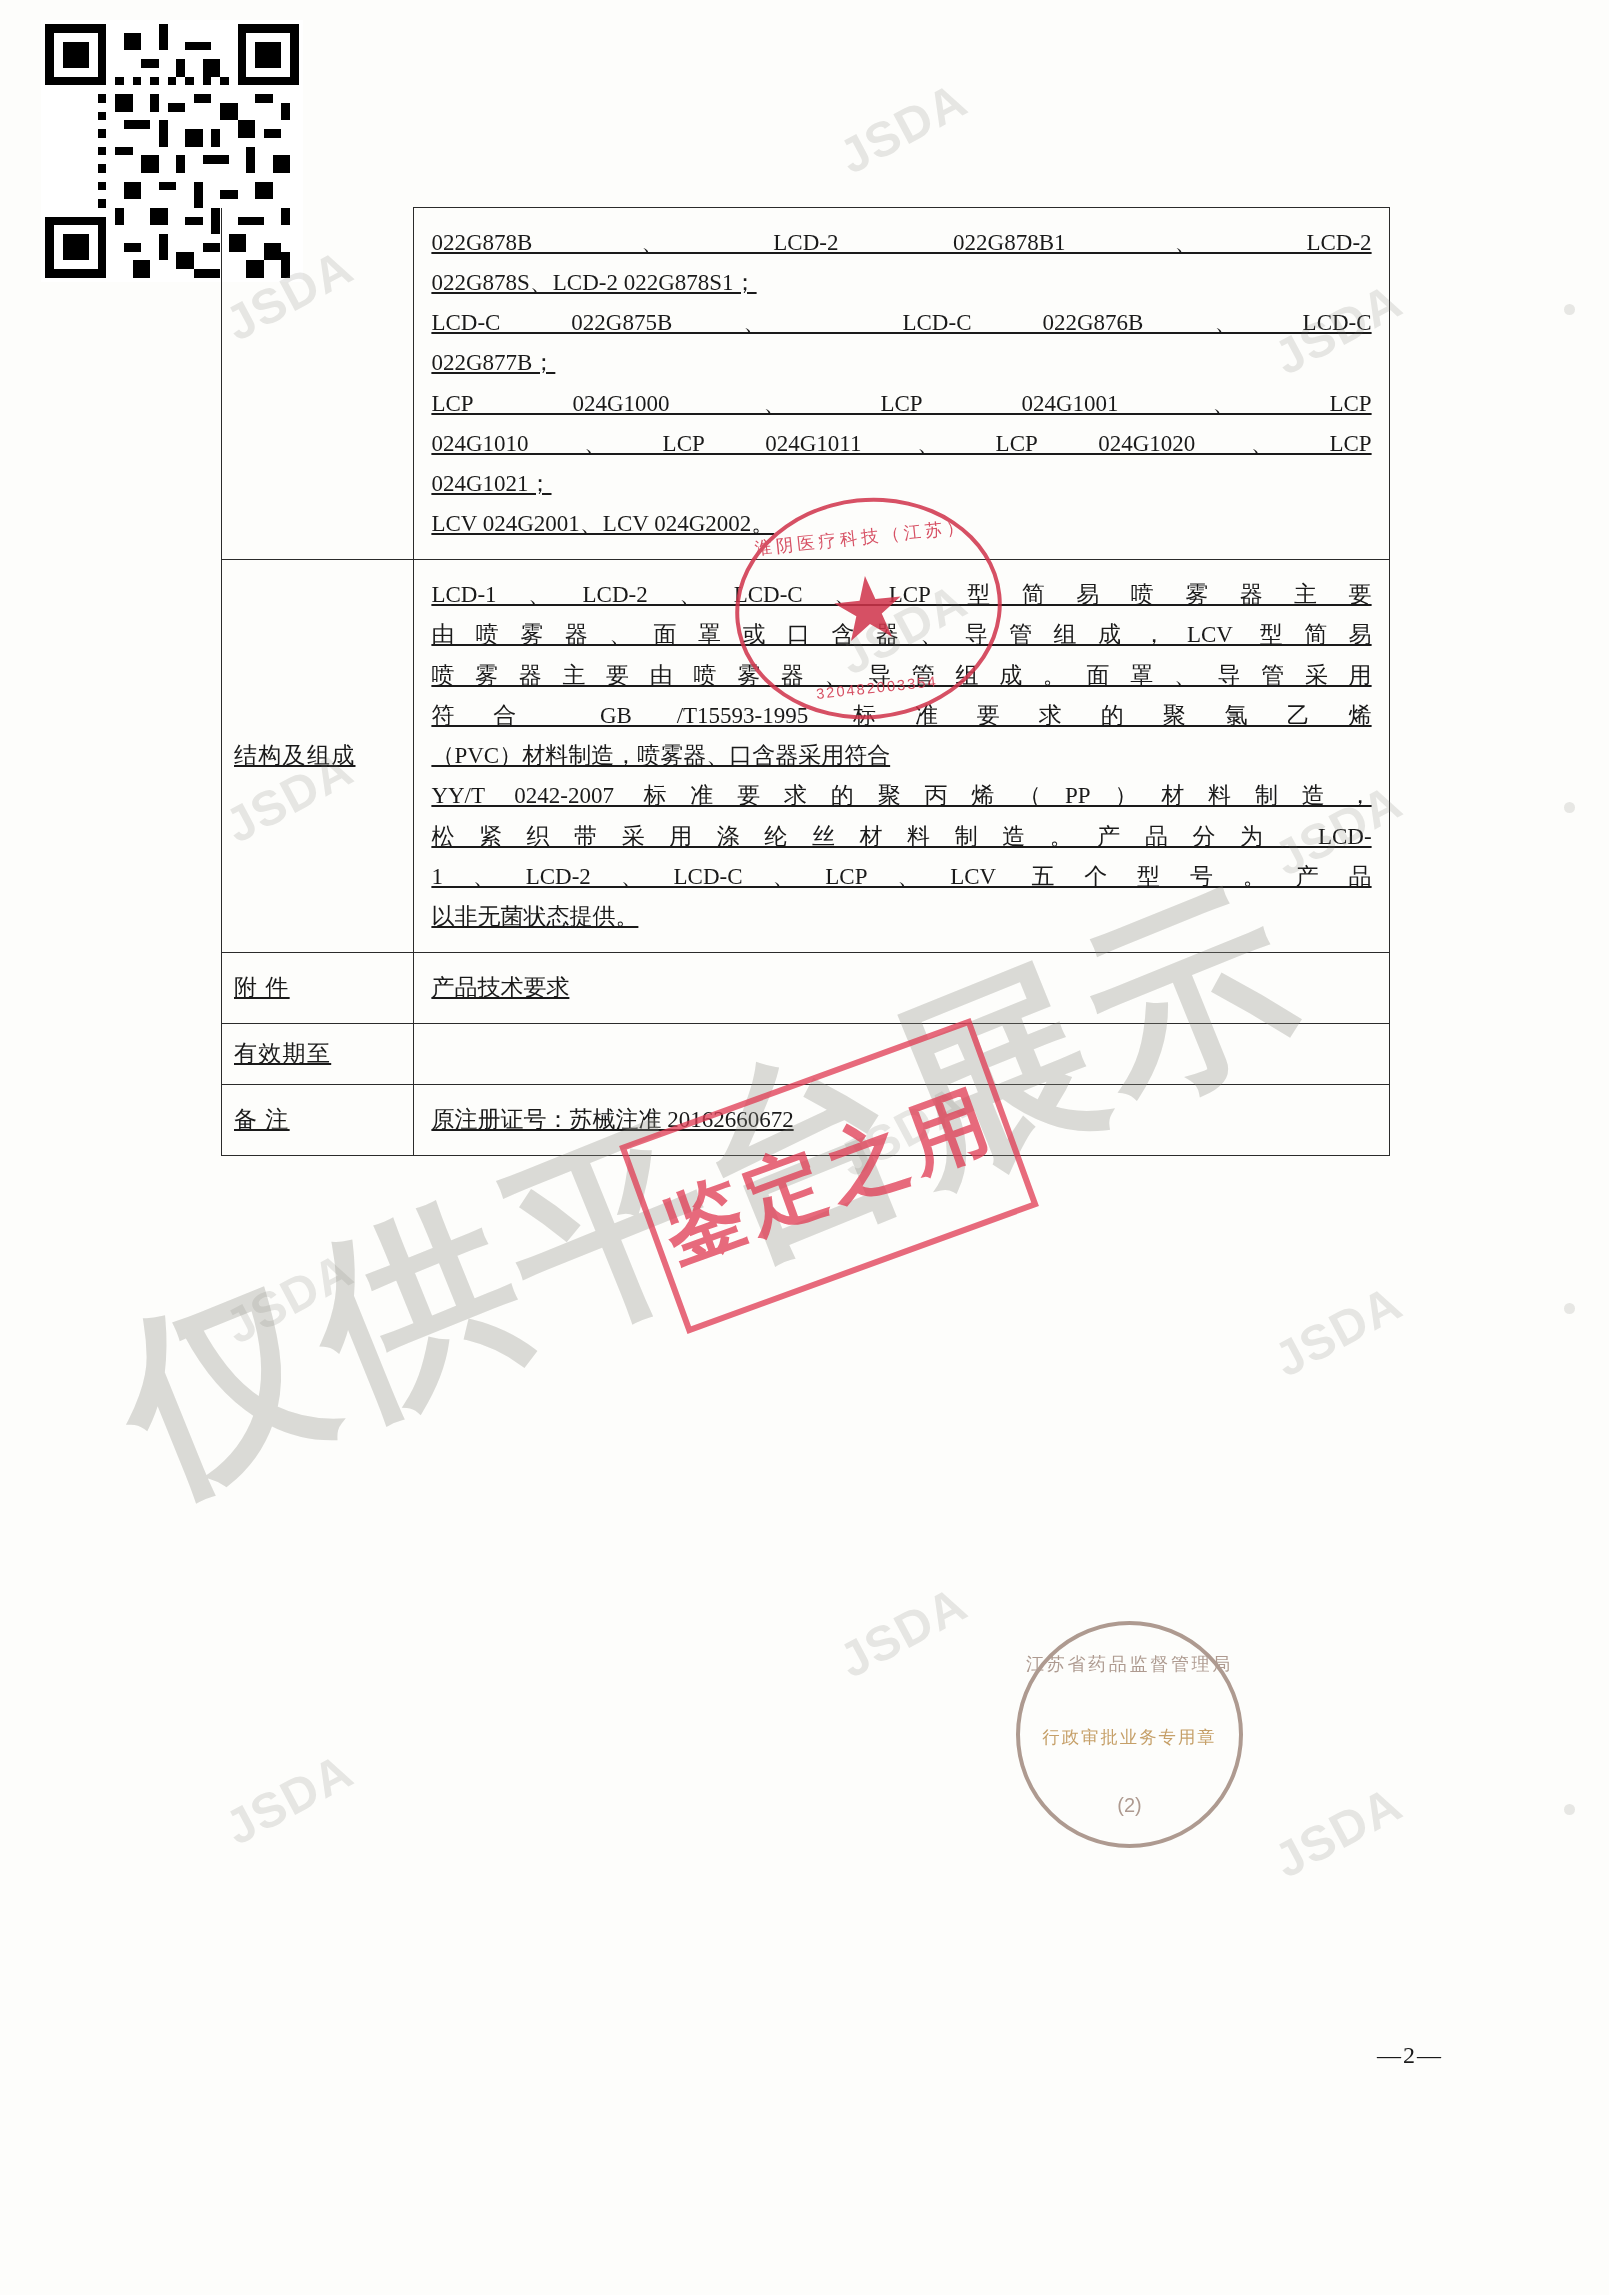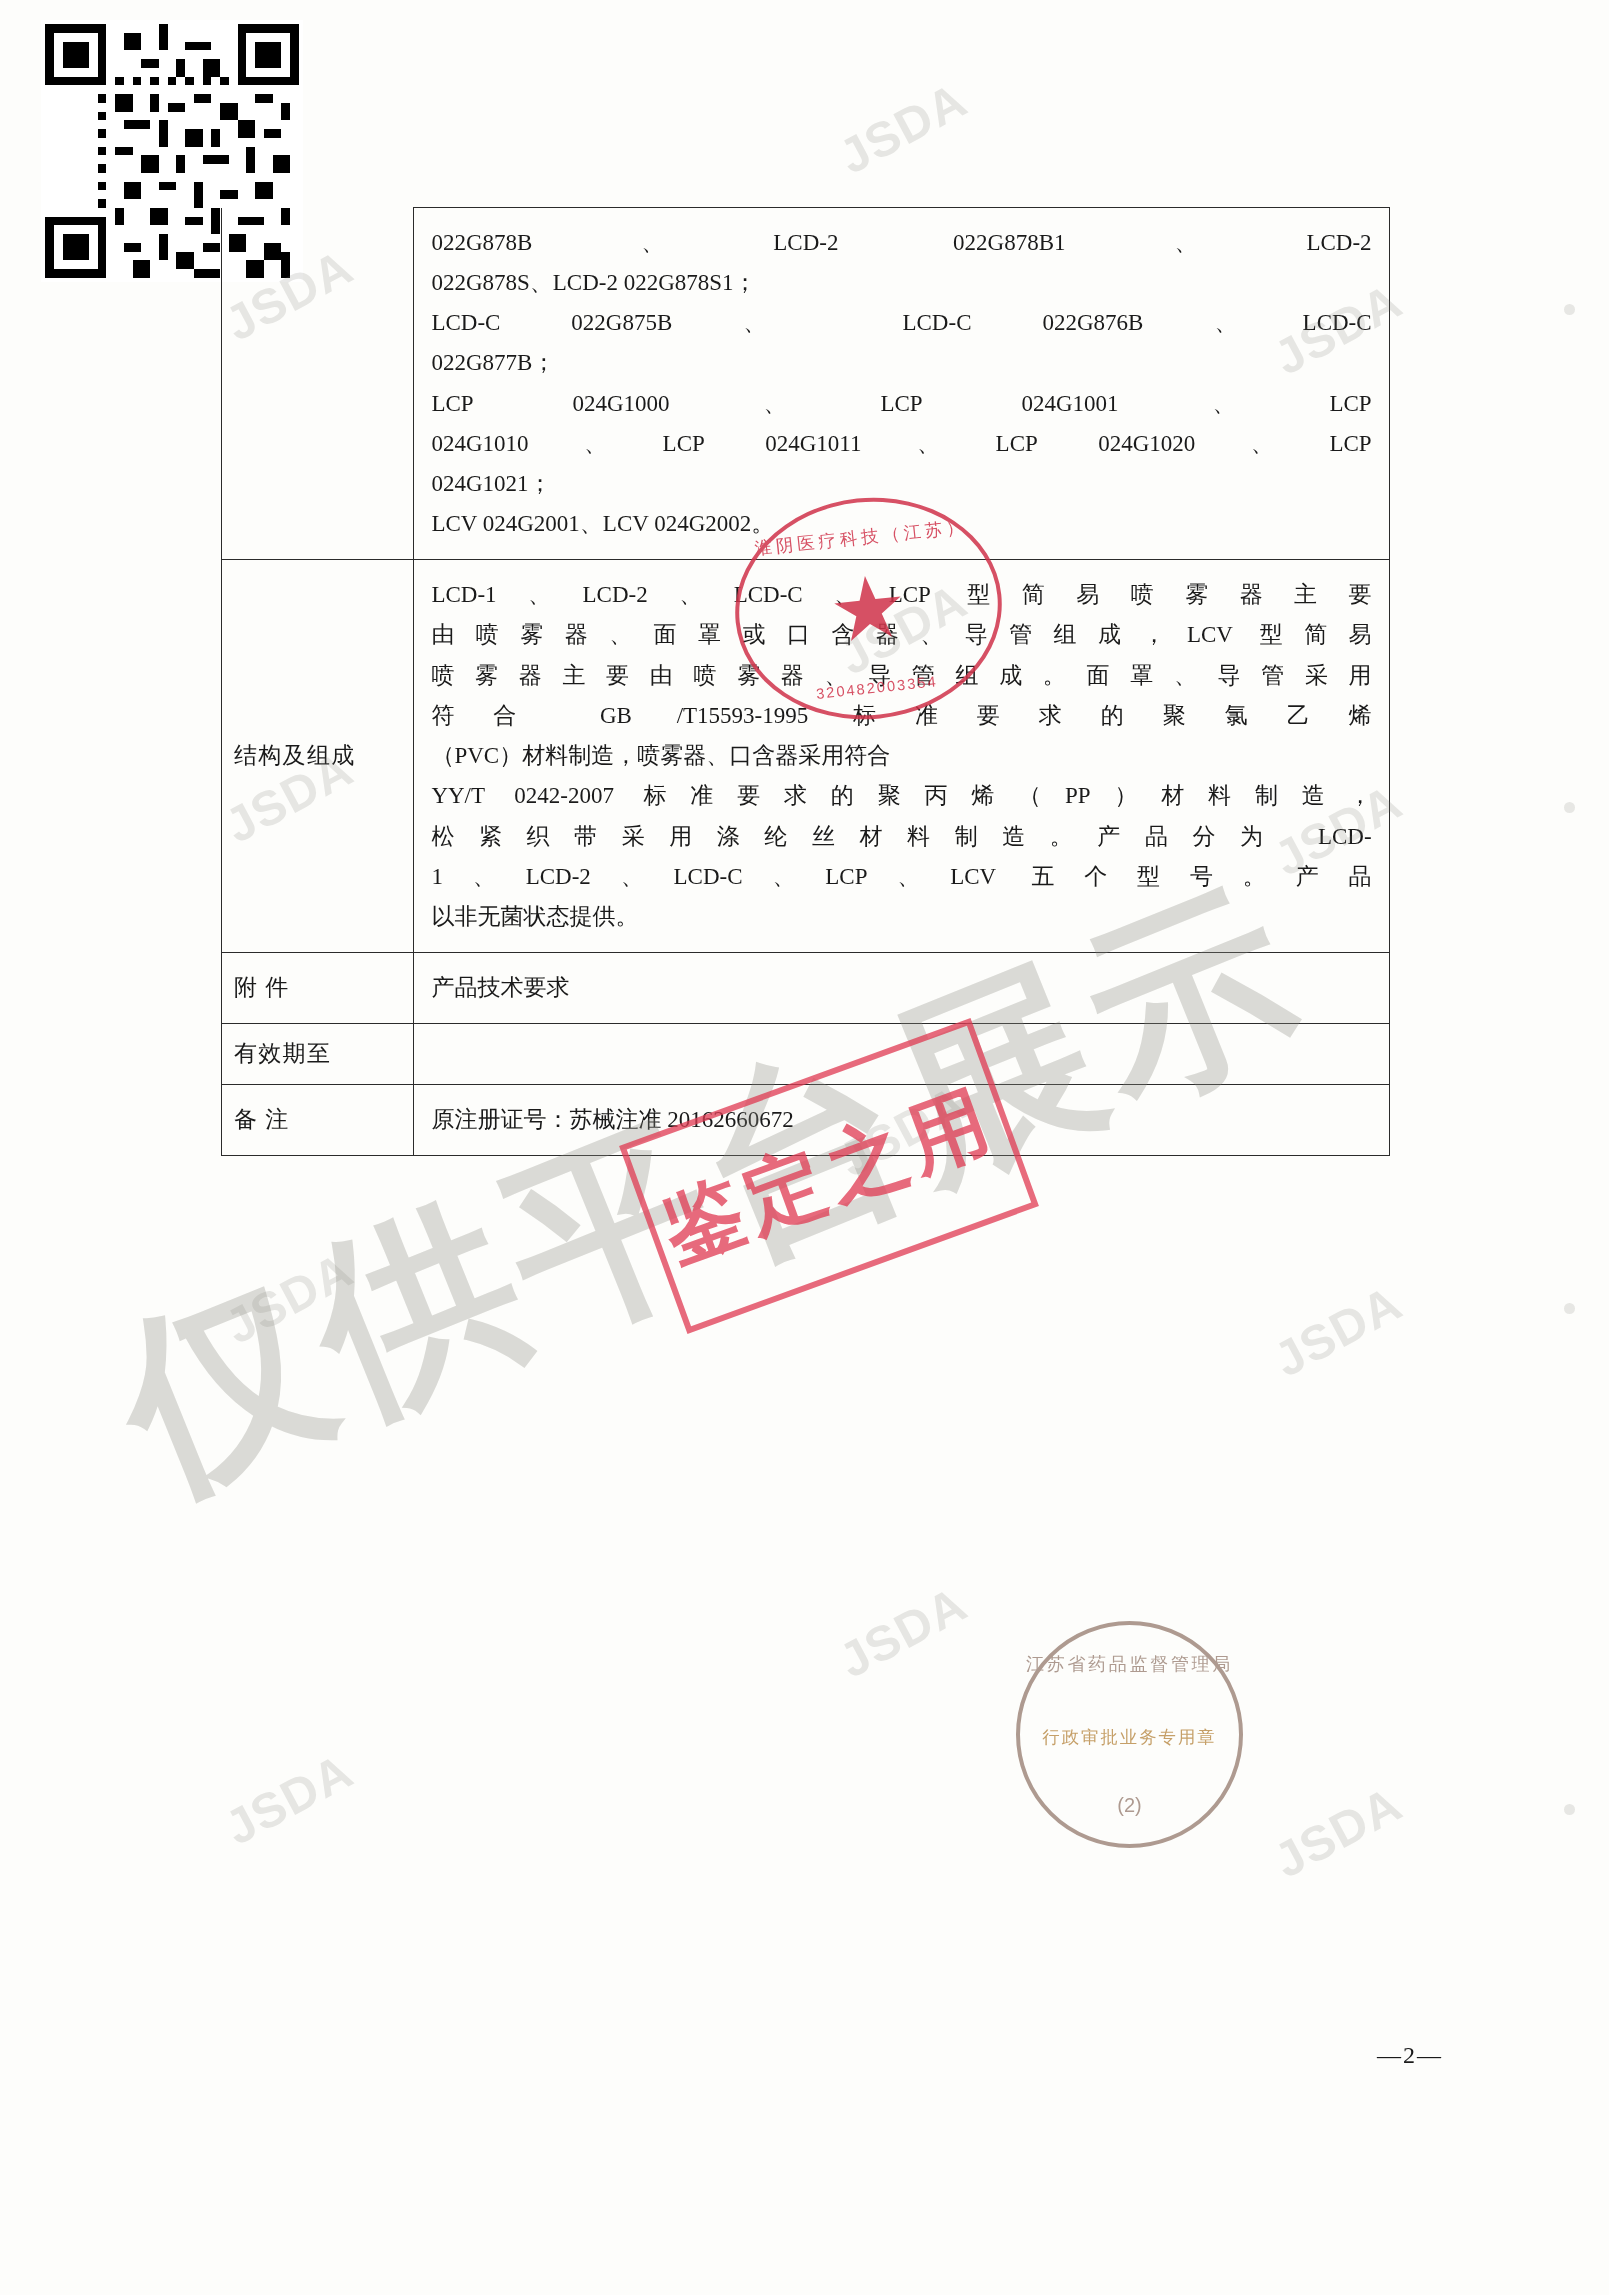--- a/index.html
+++ b/index.html
@@ -77,20 +77,21 @@
     width: 1169px;
     border-collapse: collapse;
     z-index: 3;
   }
   .doc-table td {
     border: 1.3px solid #2b2b2b;
     vertical-align: middle;
     font-size: 23px;
     line-height: 1.75;
     padding: 9.4px 12px;
+    text-decoration: underline;
   }
   .doc-table td.label {
     width: 167px;
     font-size: 23px;
     letter-spacing: 1.3px;
     white-space: nowrap;
   }
   .doc-table td.content {
     text-align: justify;
     padding: 14.7px 17.4px 14.7px 17.4px;

